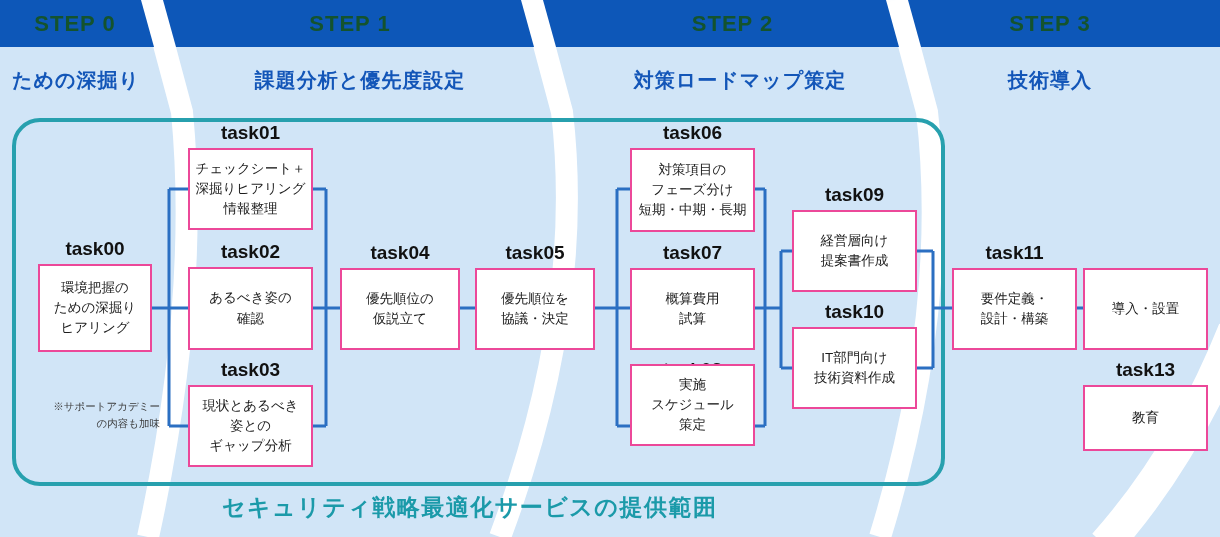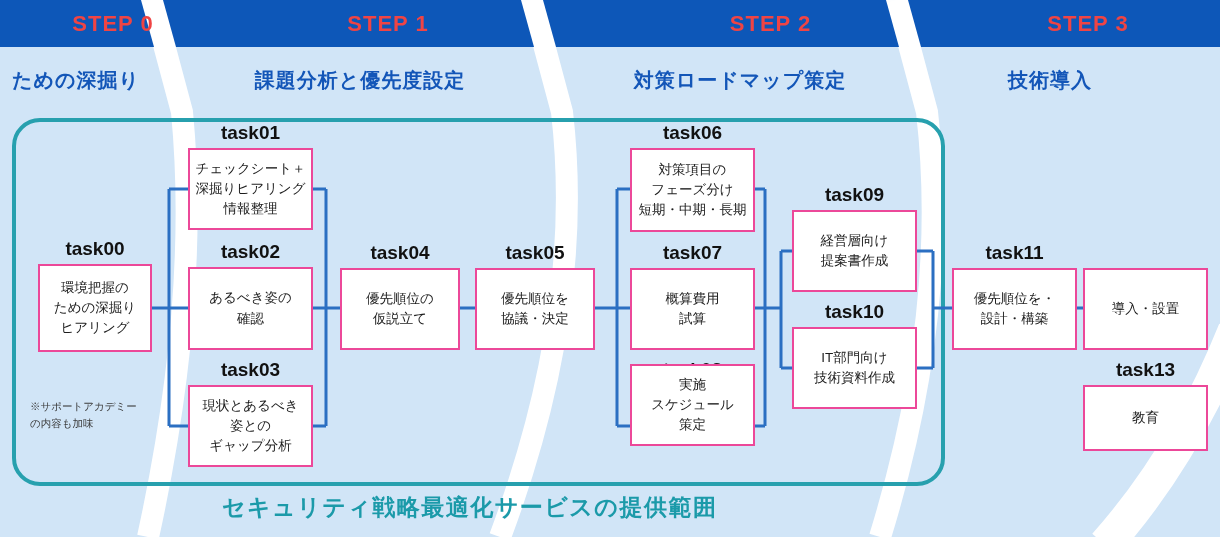--- a/index.html
+++ b/index.html
@@ -5,41 +5,41 @@
   html,body{margin:0;padding:0;background:#ffffff;}
   .stage{
     position:relative;width:1220px;height:537px;overflow:hidden;
     background:#fdfeff;
     font-family:"Liberation Sans",sans-serif;
   }
   svg.bg{position:absolute;left:0;top:0;z-index:0;}
   svg.connectors{position:absolute;left:0;top:0;z-index:2;pointer-events:none;}
   .step-label{
     position:absolute;top:9px;height:30px;line-height:30px;
-    text-align:center;color:#ef4444;font-weight:bold;font-size:22px;
-    letter-spacing:1px;z-index:3;margin-left:38px;
+    text-align:center;color:#14532d;font-weight:bold;font-size:22px;
+    letter-spacing:1px;z-index:3;
   }
   .subtitle{
     position:absolute;top:66px;height:28px;line-height:28px;
     font-weight:bold;font-size:20px;color:#1356b8;letter-spacing:1px;
     text-align:center;z-index:3;
   }
   .subtitle.align-left{text-align:left;}
   .task-label{
     position:absolute;height:22px;line-height:22px;text-align:center;
     font-weight:bold;font-size:19px;color:#111111;z-index:4;
   }
   .task-box{
     position:absolute;box-sizing:border-box;background:#ffffff;
     border:2px solid #ec4899;display:flex;align-items:center;justify-content:center;
     text-align:center;font-size:13.5px;line-height:1.5;color:#1c1c1c;
     white-space:pre-line;z-index:4;
   }
   .note{
-    position:absolute;left:30px;top:398px;width:130px;text-align:left;
+    position:absolute;left:30px;top:398px;width:130px;text-align:right;
     font-size:10.5px;color:#3a3a3a;line-height:1.6;white-space:pre-line;z-index:4;
   }
   .scope-box{
     position:absolute;left:12px;top:118px;width:933px;height:368px;
     box-sizing:border-box;border:4px solid #27a0ae;border-radius:28px;z-index:1;
   }
   .caption{
     position:absolute;left:222px;top:492px;font-size:23px;font-weight:bold;
     color:#1b9aa9;letter-spacing:1.5px;z-index:4;
   }
@@ -129,21 +129,21 @@
 
   <div class="task-label" style="left:792px;top:184px;width:125px">task09</div>
   <div class="task-box" style="left:792px;top:210px;width:125px;height:82px">経営層向け
 提案書作成</div>
 
   <div class="task-label" style="left:792px;top:301px;width:125px">task10</div>
   <div class="task-box" style="left:792px;top:327px;width:125px;height:82px">IT部門向け
 技術資料作成</div>
 
   <div class="task-label" style="left:952px;top:242px;width:125px">task11</div>
-  <div class="task-box" style="left:952px;top:268px;width:125px;height:82px">優先順位を・
+  <div class="task-box" style="left:952px;top:268px;width:125px;height:82px">要件定義・
 設計・構築</div>
 
   <div class="task-box" style="left:1083px;top:268px;width:125px;height:82px">導入・設置</div>
 
   <div class="task-label" style="left:1083px;top:359px;width:125px">task13</div>
   <div class="task-box" style="left:1083px;top:385px;width:125px;height:66px">教育</div>
 
   <div class="caption">セキュリティ戦略最適化サービスの提供範囲</div>
 
 </div>

